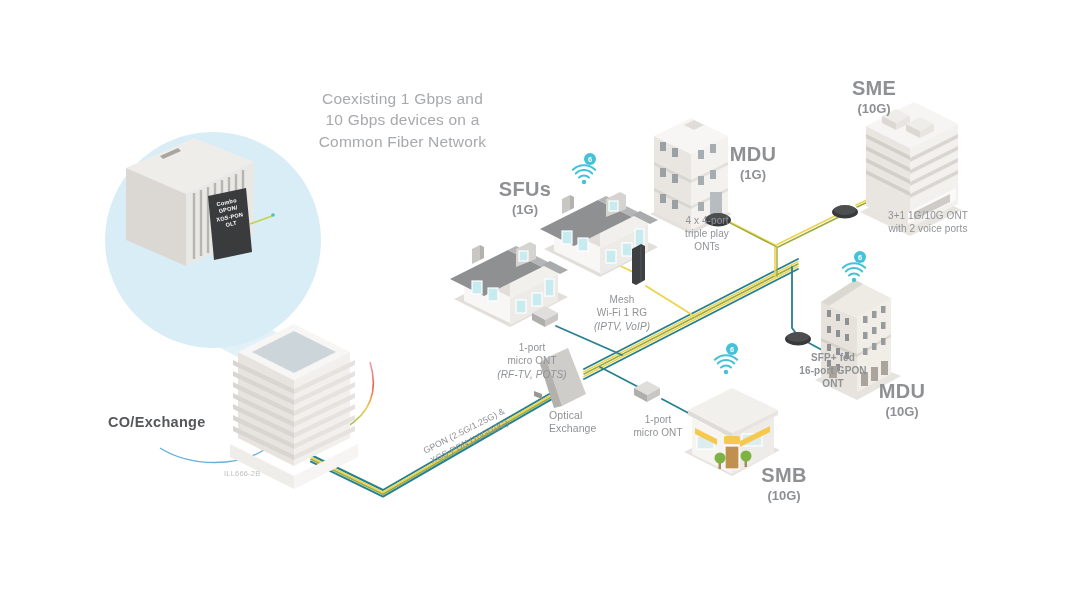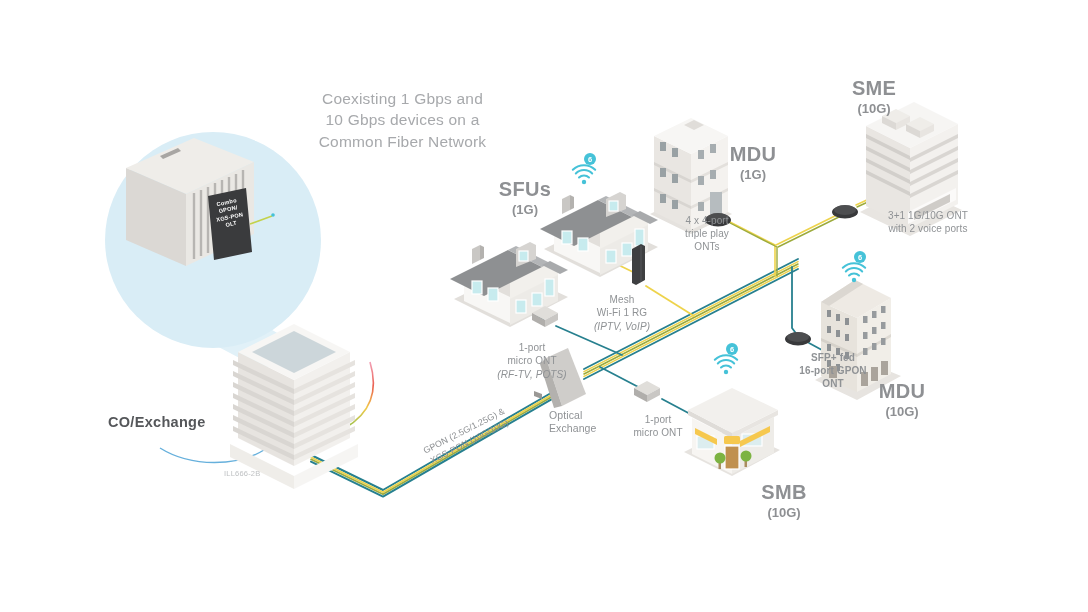--- a/index.html
+++ b/index.html
@@ -358,21 +358,21 @@
   <span class="sp">(1G)</span>
 </div>
 <div class="site" style="left:846px;top:76px;width:56px;">
   <span class="nm">SME</span>
   <span class="sp">(10G)</span>
 </div>
 <div class="site" style="left:872px;top:379px;width:60px;">
   <span class="nm">MDU</span>
   <span class="sp">(10G)</span>
 </div>
-<div class="site" style="left:750px;top:463px;width:68px;margin-top:17px;">
+<div class="site" style="left:750px;top:463px;width:68px;">
   <span class="nm">SMB</span>
   <span class="sp">(10G)</span>
 </div>
 
 <div class="lbl" style="left:486px;top:328px;width:92px;">
   <span>1-port
 micro ONT</span>
   <span class="svc">(RF-TV, POTS)</span>
 </div>
 <div class="lbl" style="left:580px;top:280px;width:84px;">

